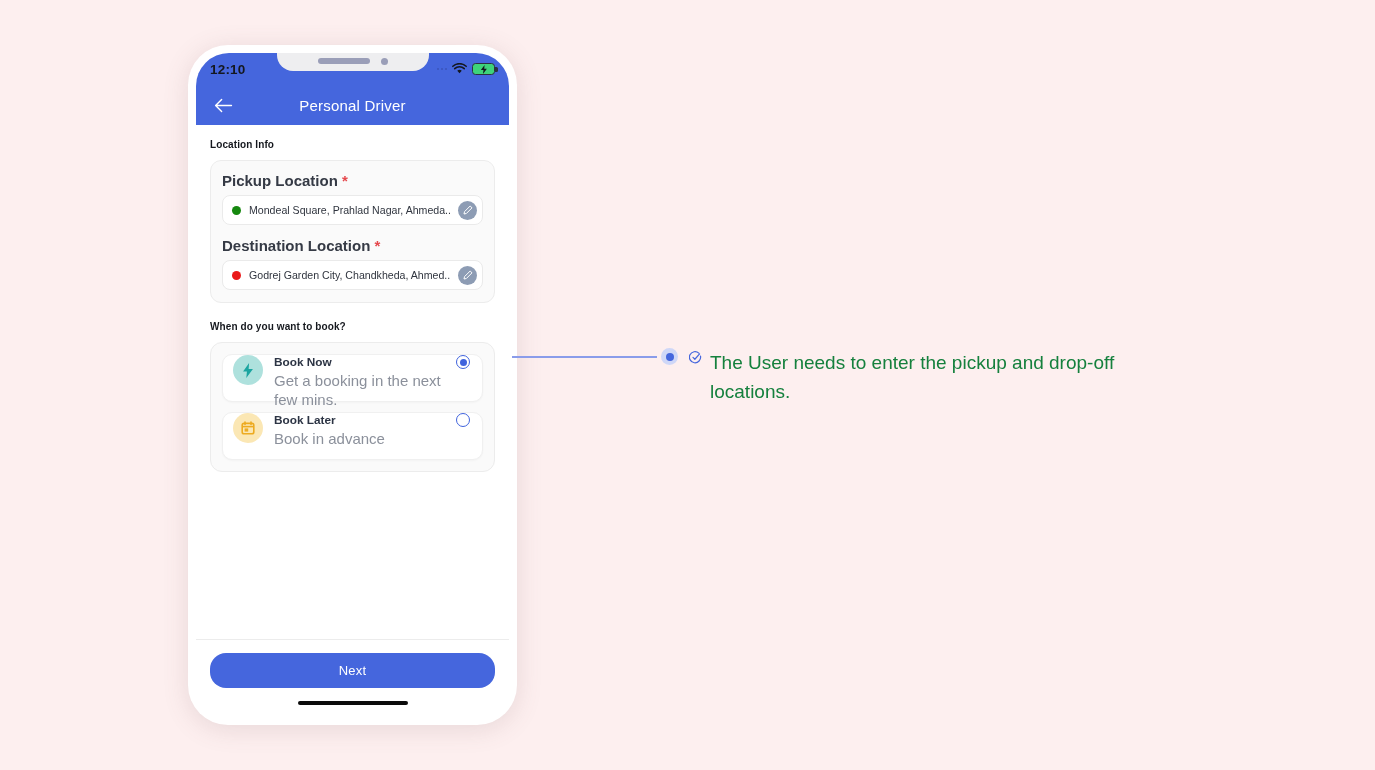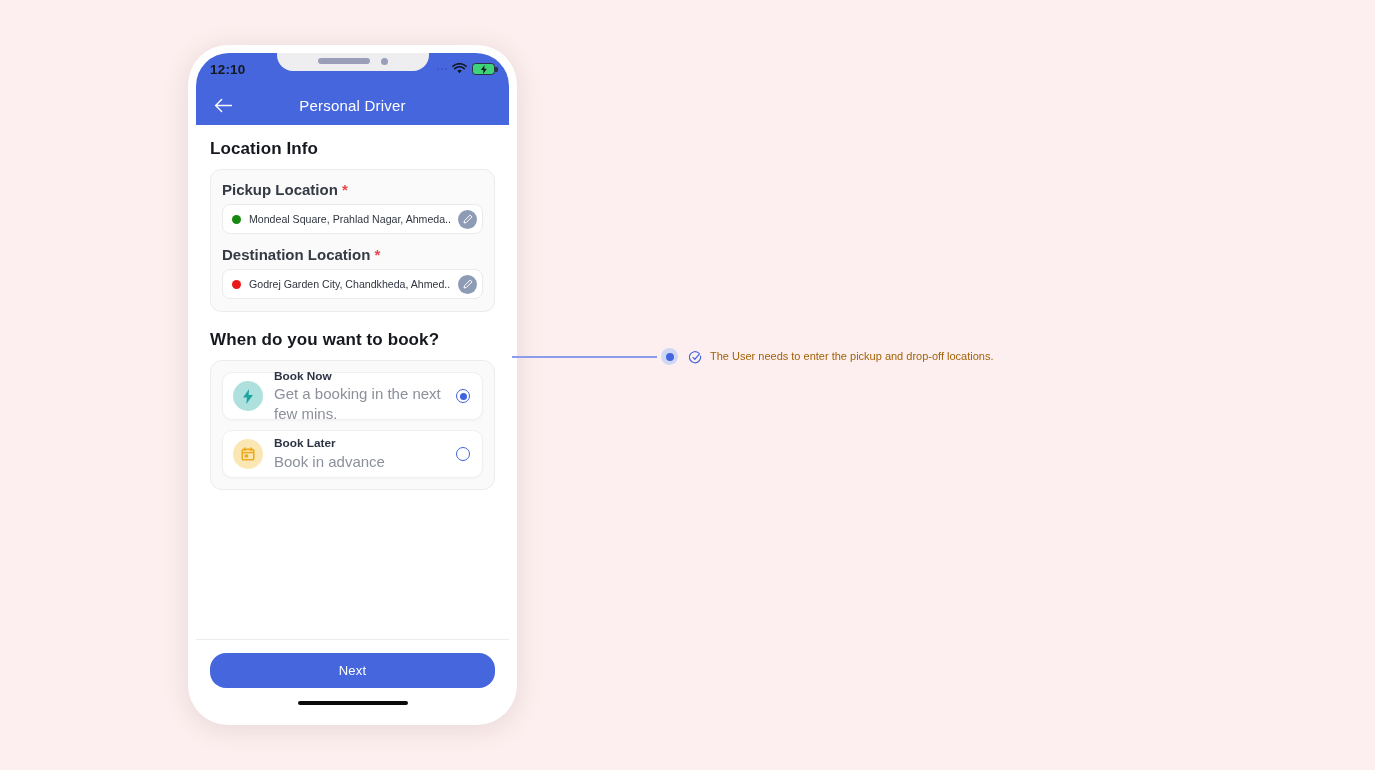--- a/index.html
+++ b/index.html
@@ -138,21 +138,21 @@
 
   
   .app-body {
     flex: 1 1 auto;
     background: #ffffff;
     padding: 14px 14px 0 14px;
     overflow: hidden;
   }
 
   .section-title {
-    font-size: 17px;
+    font-size: 10px;
     font-weight: bold;
     color: #15181e;
     margin-bottom: 10px;
     letter-spacing: 0.1px;
   }
 
   .panel {
     background: #fafafa;
     border: 1px solid #ececec;
     border-radius: 11px;
@@ -215,21 +215,21 @@
     flex-direction: column;
     gap: 10px;
   }
 
   .option-card {
     background: #ffffff;
     border: 1px solid #f0f0f0;
     border-radius: 10px;
     height: 48px;
     display: flex;
-    align-items: center;
+    align-items: flex-start;
     padding: 0 12px 0 10px;
     gap: 11px;
     cursor: pointer;
     box-shadow: 0 1px 2px rgba(0,0,0,0.03);
   }
 
   .opt-icon {
     width: 30px; height: 30px;
     border-radius: 50%;
     flex: none;
@@ -329,22 +329,22 @@
     top: 348px;
     width: 500px;
   }
   .anno-item {
     display: flex;
     gap: 8px;
     margin-bottom: 9px;
   }
   .anno-check { flex: none; margin-top: 2px; }
   .anno-text {
-    font-size: 11px;
-    color: #a16207;
+    font-size: 19px;
+    color: #15803d;
     line-height: 1.55;
   }
 </style>
 </head>
 <body>
 
 <div class="phone-frame">
   <div class="phone-screen">
 
     <div class="status-bar">

